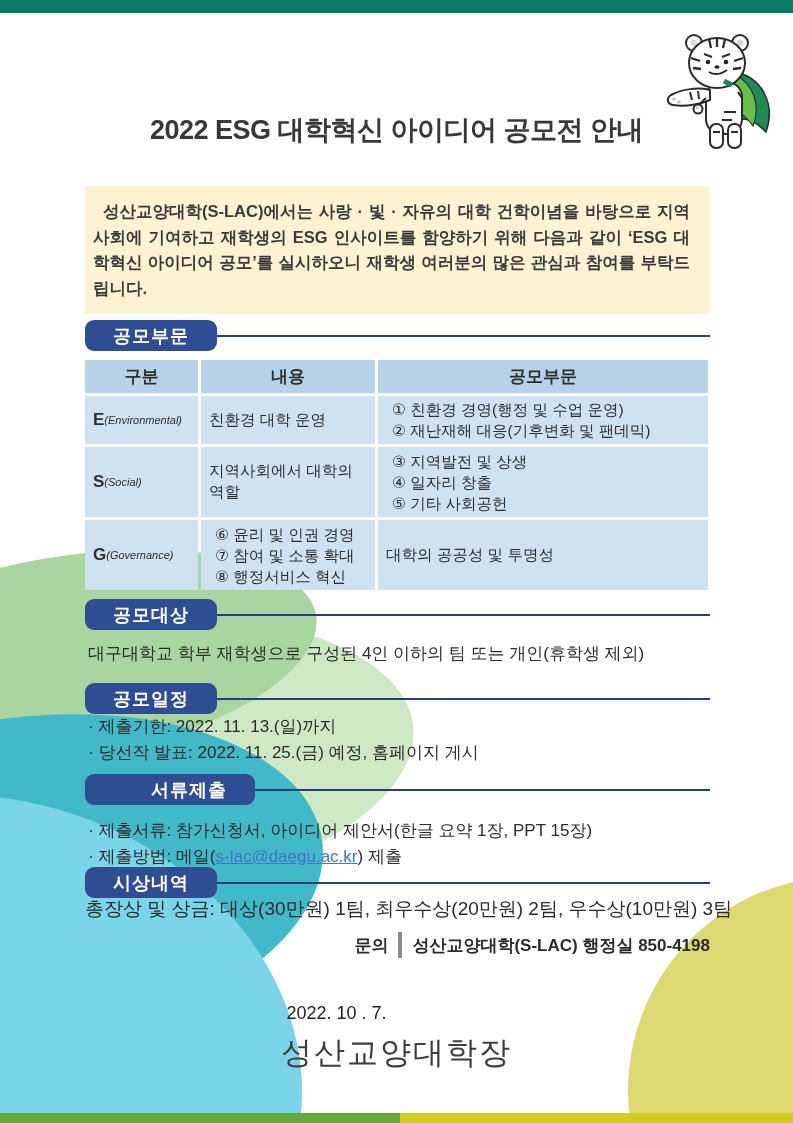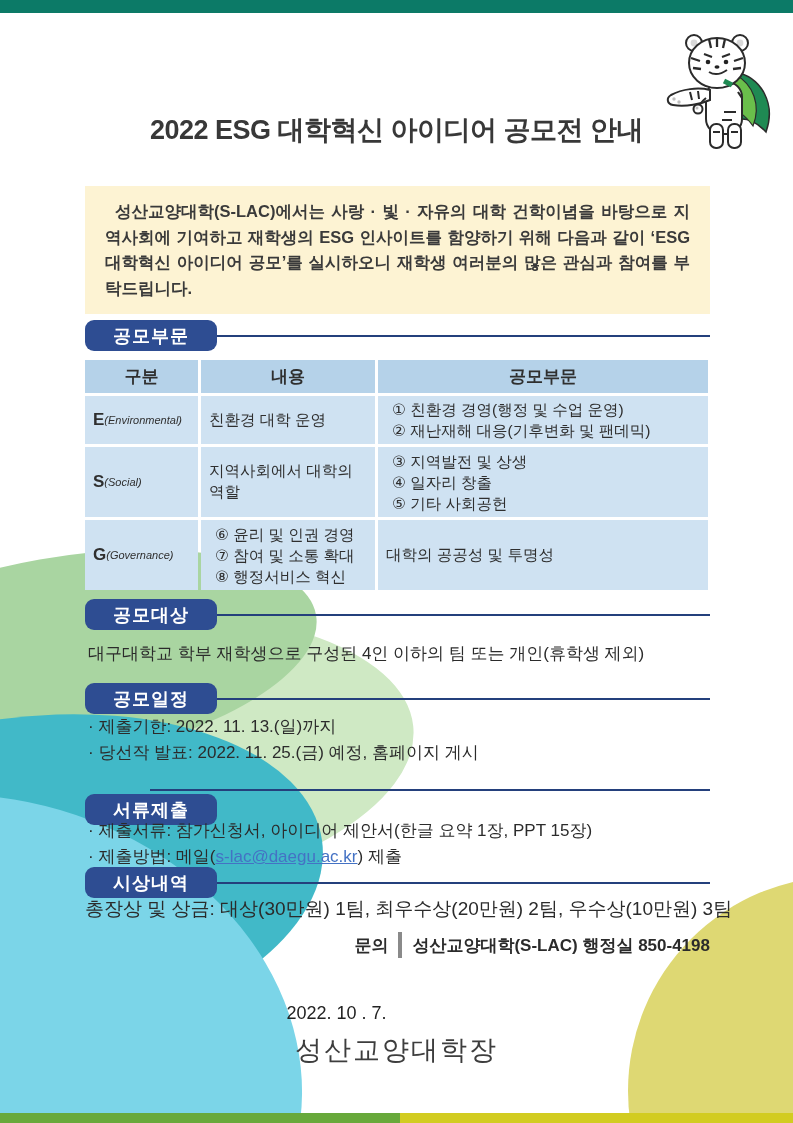--- a/index.html
+++ b/index.html
@@ -18,21 +18,21 @@
   .topbar{position:absolute;left:0;top:0;width:793px;height:13px;background:#0c7a67;z-index:3;}
   .bottombar-green{position:absolute;left:0;bottom:0;width:400px;height:10px;background:#68a93b;z-index:3;}
   .bottombar-yellow{position:absolute;left:400px;bottom:0;width:393px;height:10px;background:#d2cc21;z-index:3;}
   
   .mascot{position:absolute;left:660px;top:32px;width:122px;height:120px;z-index:2;}
   
   .title{position:absolute;left:0;top:112px;width:793px;text-align:center;
     font-size:27px;font-weight:bold;color:#383838;letter-spacing:-0.5px;z-index:2;}
   
   .intro{position:absolute;left:85px;top:186px;width:625px;box-sizing:border-box;
-    background:#fdf3d3;padding:13px 20px 13px 20px;font-size:16.5px;font-weight:bold;
+    background:#fdf3d3;padding:13px 20px 13px 8px;font-size:16.5px;font-weight:bold;
     color:#3a3a3a;line-height:1.55;text-align:justify;text-indent:10px;z-index:2;}
   
   .chip{position:absolute;left:85px;width:132px;height:31px;background:#2e4d92;border-radius:9px;
     color:#ffffff;font-weight:bold;font-size:18px;display:flex;align-items:center;justify-content:center;
     letter-spacing:1px;z-index:2;}
   .rule{position:absolute;left:150px;width:560px;border-top:2px solid #24407c;z-index:1;}
   
   .esg-table{position:absolute;left:85px;top:360px;width:623px;display:grid;
     grid-template-columns:113px 174px 330px;grid-template-rows:33px 48px 70px 70px;gap:3px;z-index:2;}
   .th{background:#b5d2e9;font-weight:bold;font-size:17px;color:#2f2f2f;
@@ -44,21 +44,21 @@
   .cell-items{flex-direction:column;align-items:flex-start;justify-content:center;line-height:21px;padding-left:14px;}
   
   .body-line{position:absolute;left:88px;width:625px;font-size:17px;color:#2b2b2b;z-index:2;}
   .bullets{line-height:26px;}
   .link{color:#4472c4;text-decoration:underline;}
   .award-line{position:absolute;left:85px;width:640px;font-size:19px;color:#2b2b2b;white-space:nowrap;z-index:2;}
   .contact{position:absolute;left:85px;top:932px;width:625px;display:flex;justify-content:flex-end;
     align-items:center;gap:10px;font-size:17px;font-weight:bold;color:#2b2b2b;z-index:2;}
   .vbar{width:4px;height:26px;background:#8a8a8a;}
   .date-line{position:absolute;left:0;top:1003px;width:673px;text-align:center;font-size:18px;color:#222;z-index:2;}
-  .signature{position:absolute;left:0;top:1032px;width:793px;text-align:center;font-size:27px;
+  .signature{position:absolute;left:0;top:1032px;width:793px;text-align:center;font-size:31px;
     font-weight:400;color:#3d3d3d;letter-spacing:2px;z-index:2;}
 </style>
 </head>
 <body>
 
 <div class="page">
 
   <div class="blob blob-green-light"></div>
   <div class="blob blob-green-dark"></div>
   <div class="blob blob-teal"></div>
@@ -161,21 +161,21 @@
   <div class="body-line" style="top:642px;">대구대학교 학부 재학생으로 구성된 4인 이하의 팀 또는 개인(휴학생 제외)</div>
 
   <div class="rule" style="top:698px;"></div>
   <div class="chip" style="top:683px;">공모일정</div>
   <div class="body-line bullets" style="top:714px;">
     <div>· 제출기한: 2022. 11. 13.(일)까지</div>
     <div>· 당선작 발표: 2022. 11. 25.(금) 예정, 홈페이지 게시</div>
   </div>
 
   <div class="rule" style="top:789px;"></div>
-  <div class="chip" style="top:794px;">서류제출</div>
+  <div class="chip" style="top:774px;padding-left:38px;">서류제출</div>
   <div class="body-line bullets" style="top:806px;margin-top:12px;">
     <div>· 제출서류: 참가신청서, 아이디어 제안서(한글 요약 1장, PPT 15장)</div>
     <div><span>· 제출방법: 메일(</span><a class="link" href="#">s-lac@daegu.ac.kr</a><span>) 제출</span></div>
   </div>
 
   <div class="rule" style="top:882px;"></div>
   <div class="chip" style="top:867px;">시상내역</div>
   <div class="award-line" style="top:896px;">총장상 및 상금: 대상(30만원) 1팀, 최우수상(20만원) 2팀, 우수상(10만원) 3팀</div>
   <div class="contact">
     <span>문의</span>

